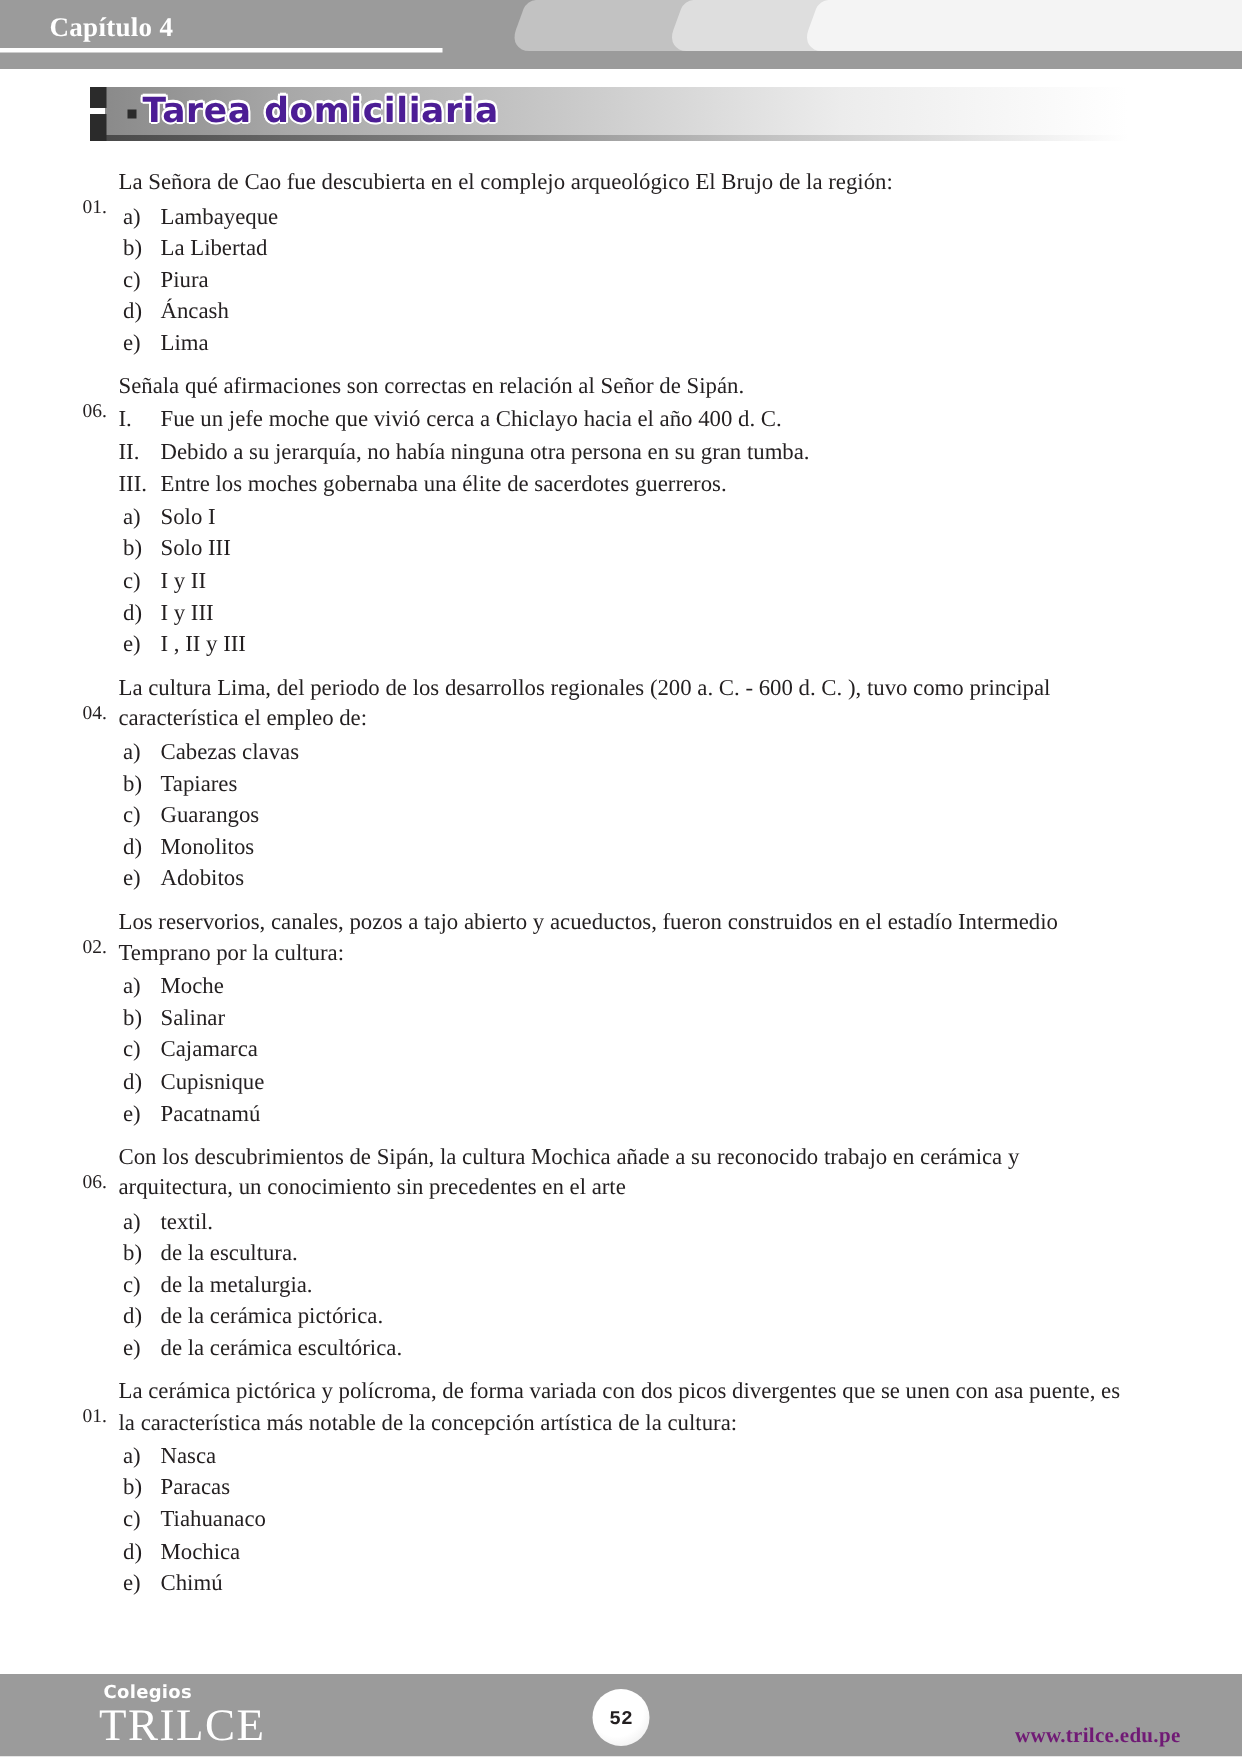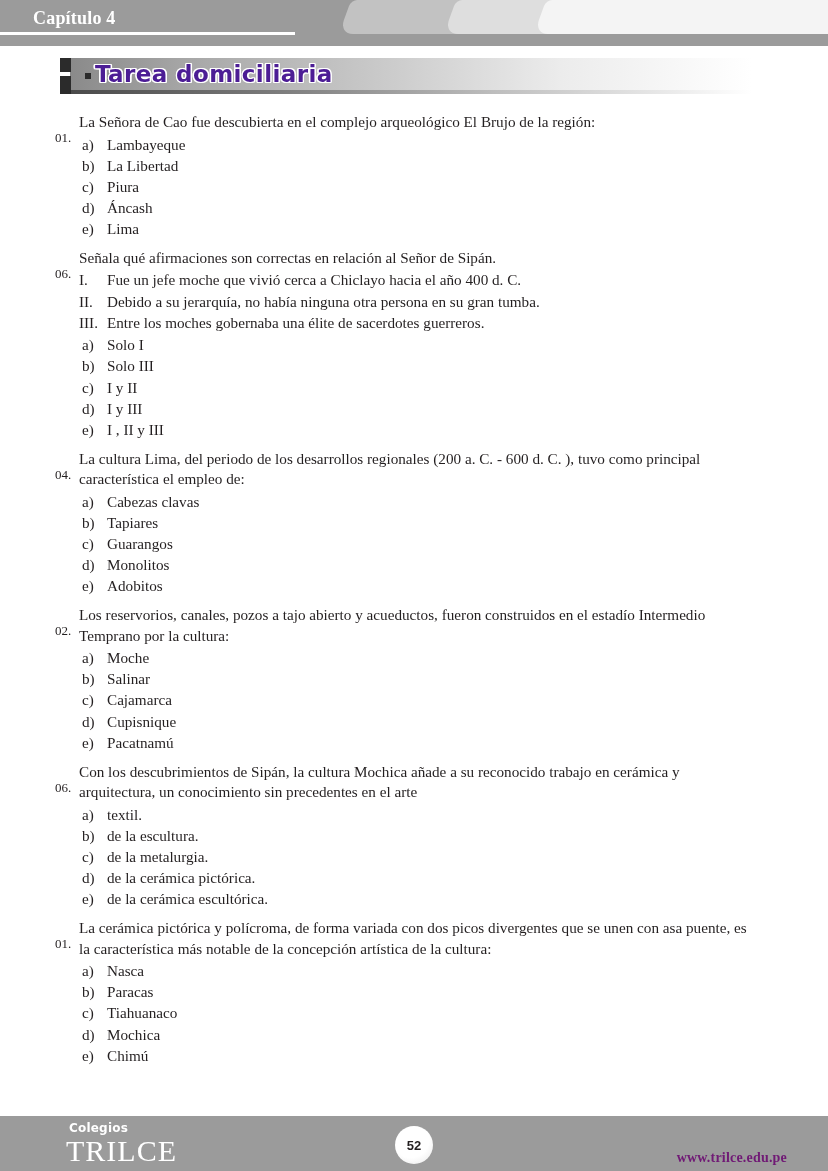--- a/index.html
+++ b/index.html
@@ -243,21 +243,21 @@
     top: 10px;
     width: 38px;
     height: 38px;
     border-radius: 50%;
     background: radial-gradient(circle at 42% 36%, #ffffff 55%, #f2f2f2 78%, #e2e2e2 100%);
     display: flex;
     align-items: center;
     justify-content: center;
   }
   .page-number-text {
-    font-family: Liberation Sans, sans-serif;
+    font-family: Liberation Mono, monospace;
     font-weight: bold;
     font-size: 13px;
     color: #231f20;
   }
   .footer-url {
     position: absolute;
     right: 41px;
     top: 34px;
     font-family: Liberation Serif, serif;
     font-weight: bold;

